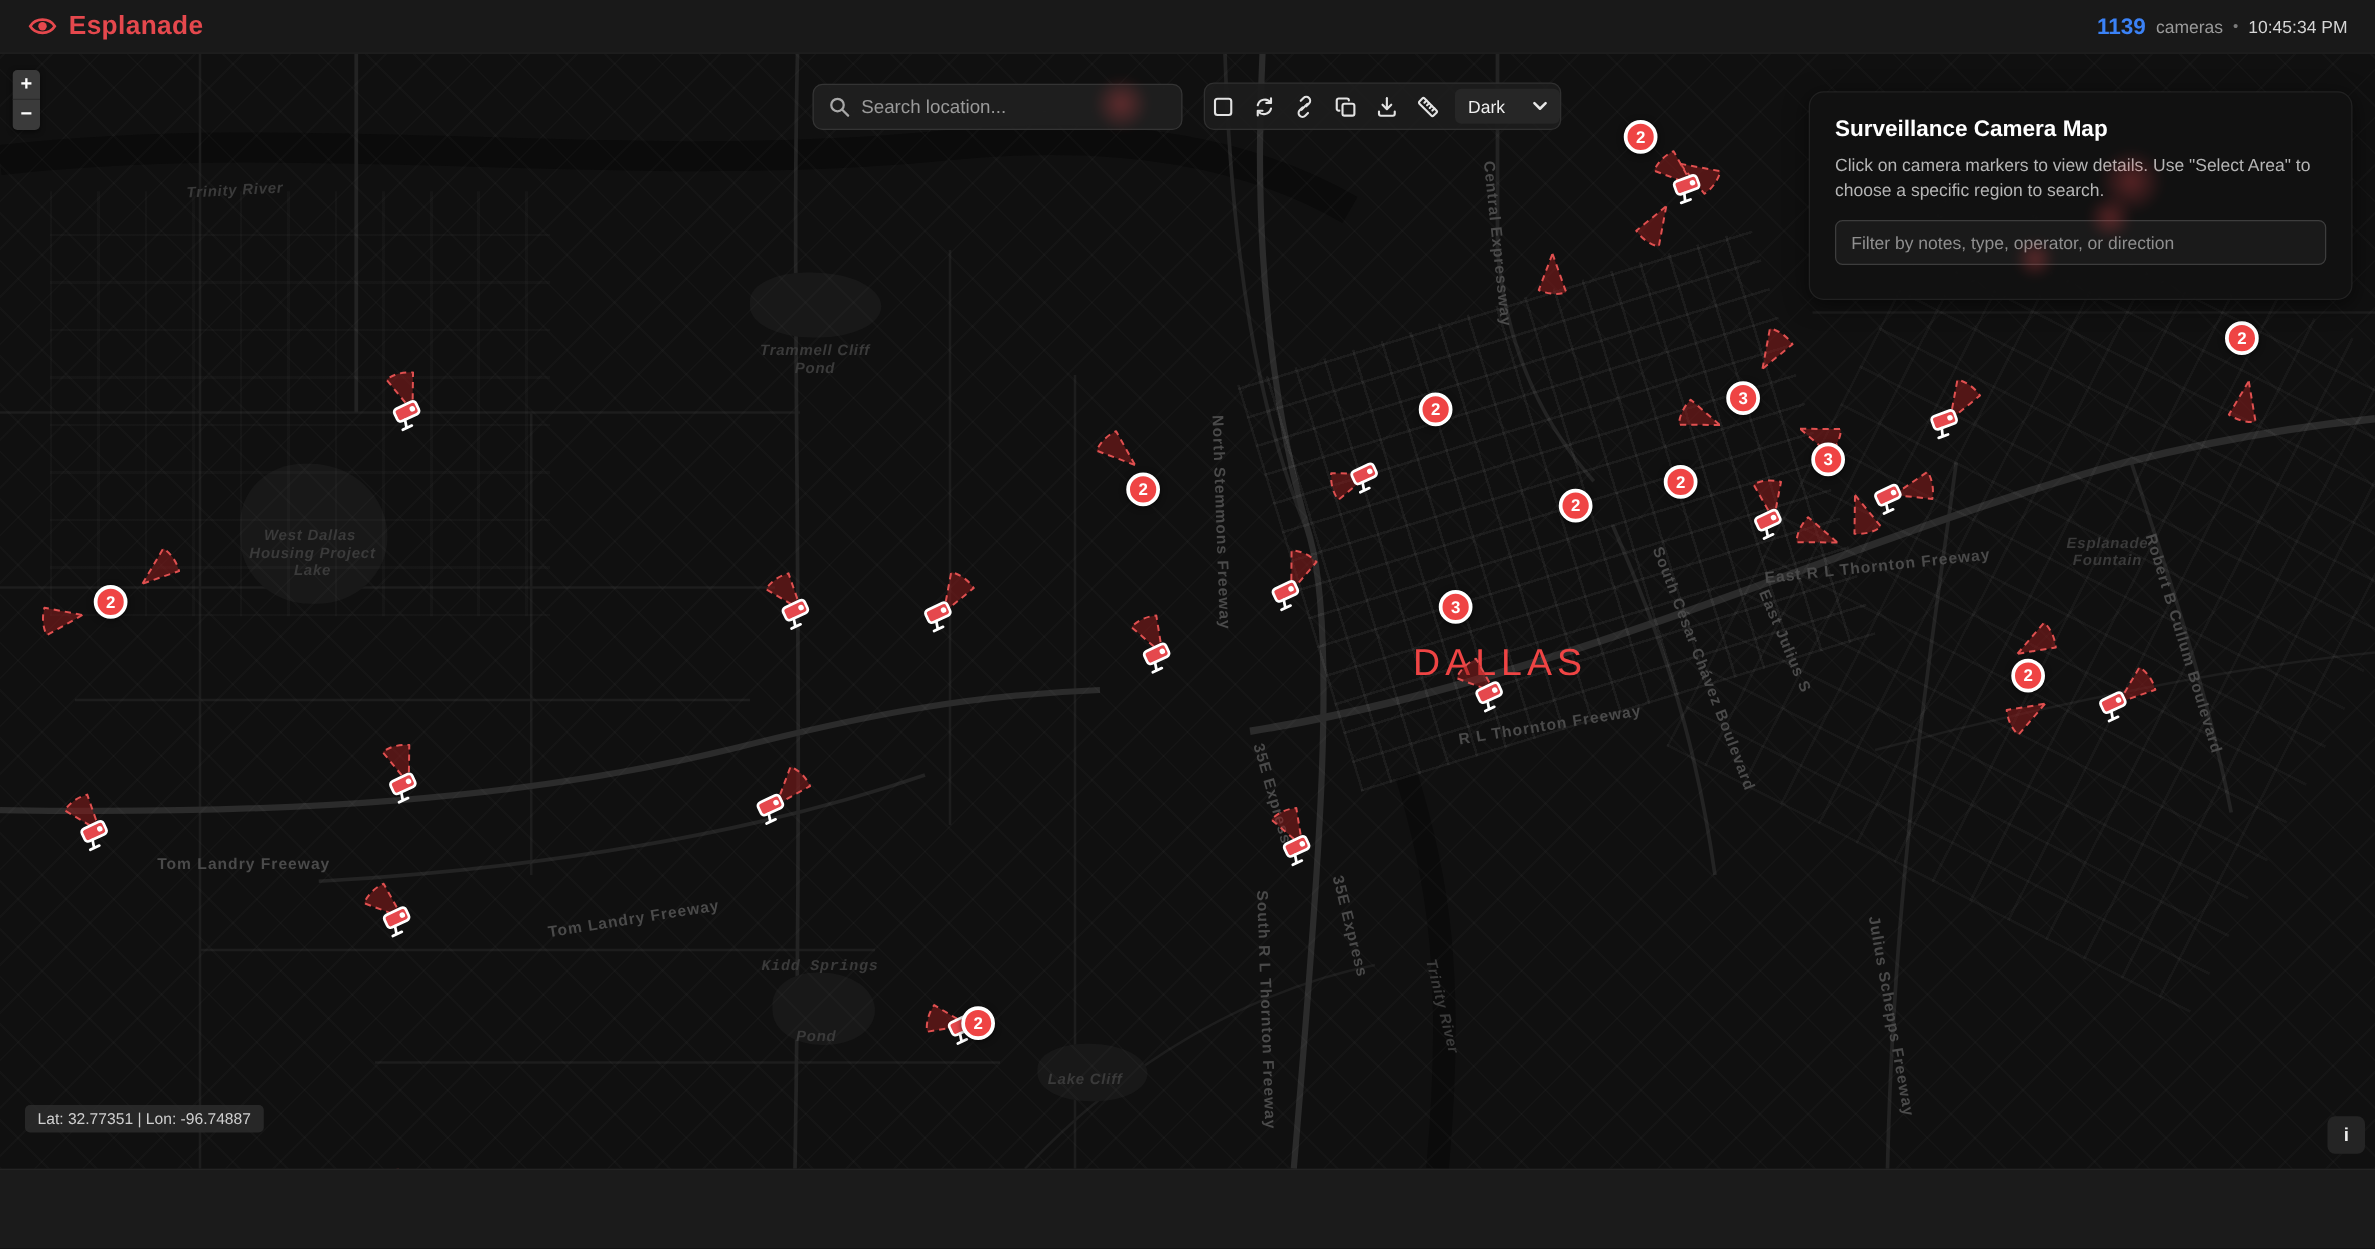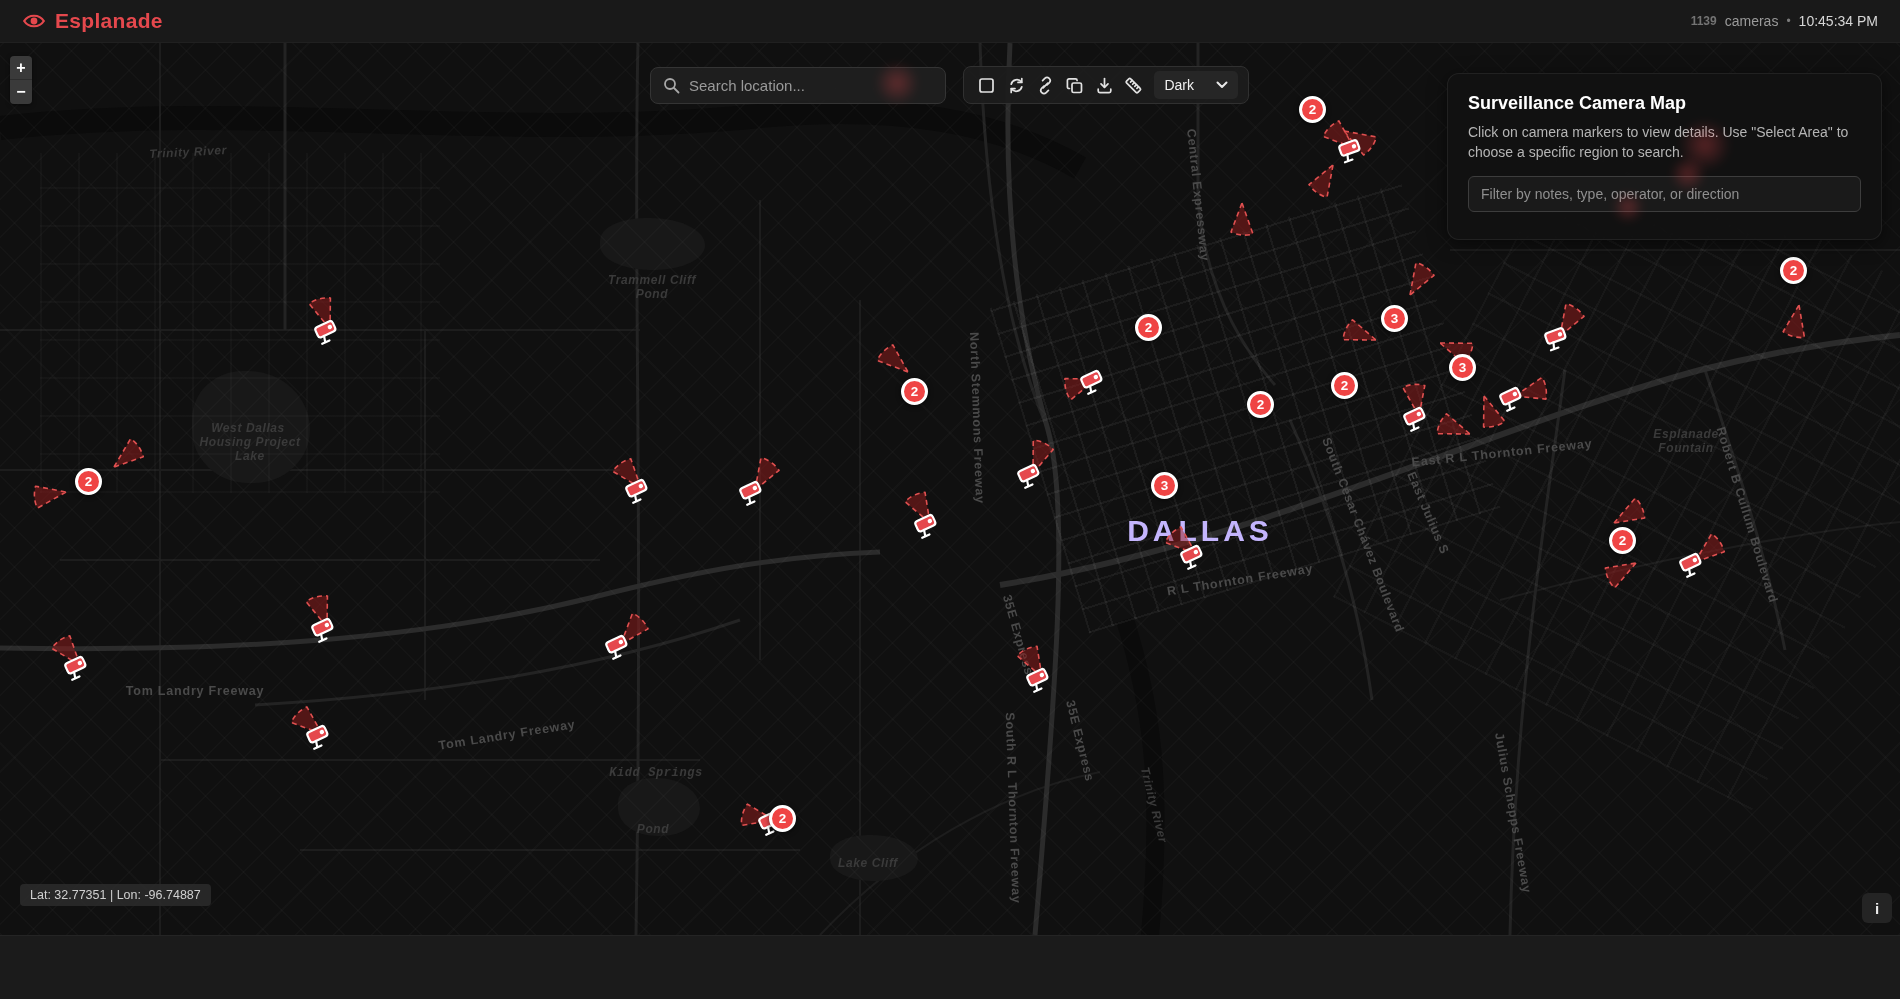--- a/index.html
+++ b/index.html
@@ -7,21 +7,21 @@
     font-family:"Liberation Sans", sans-serif; }
   .app { position:relative; width:1900px; height:999px; background:#101010; overflow:hidden; }
 
   
   .header { position:absolute; top:0; left:0; width:1900px; height:43px; background:#191919;
     display:flex; align-items:center; justify-content:space-between; padding:0 22px; z-index:100;
     border-bottom:1px solid #202020; }
   .brand { display:flex; align-items:center; gap:9px; }
   .brand-title { color:#e5484d; font-size:21px; font-weight:bold; letter-spacing:.3px; }
   .header-right { display:flex; align-items:center; gap:8px; font-size:14px; }
-  .count { color:#737373; font-weight:bold; font-size:12px; }
+  .count { color:#3b82f6; font-weight:bold; font-size:18px; }
   .count-label { color:#9a9a9a; }
   .sep { color:#7a7a7a; font-size:12px; }
   .clock { color:#d6d6d6; }
 
   
   .map { position:absolute; top:43px; left:0; width:1900px; height:892px; background:#101010; z-index:0; }
   .hatch { position:absolute; inset:0; z-index:3; pointer-events:none;
     background:
       repeating-linear-gradient(45deg, rgba(255,255,255,.018) 0 1.5px, transparent 1.5px 27px),
       repeating-linear-gradient(-45deg, rgba(255,255,255,.018) 0 1.5px, transparent 1.5px 27px); }
@@ -38,21 +38,21 @@
   .grid-west { left:40px; top:110px; width:400px; height:340px;
     background:
       repeating-linear-gradient(0deg, rgba(255,255,255,.025) 0 2px, transparent 2px 38px),
       repeating-linear-gradient(90deg, rgba(255,255,255,.025) 0 2px, transparent 2px 38px); }
   .lake { position:absolute; background:#181818; border-radius:45% 55% 50% 50%; z-index:1; }
 
   
   .map-label { position:absolute; white-space:nowrap; z-index:5; pointer-events:none; }
   .map-label.water { color:#3a3a3a; font-style:italic; font-size:12px; font-weight:bold; letter-spacing:.6px; }
   .map-label.road  { color:#4a4a4a; font-size:12.5px; font-weight:bold; letter-spacing:.8px; }
-  .map-label.city  { color:#c4b5fd; font-size:30px; font-weight:bold; letter-spacing:4px; }
+  .map-label.city  { color:#ef4444; font-size:30px; font-weight:normal; letter-spacing:4px; }
 
   
   .marker-layer { position:absolute; inset:0; z-index:10; }
   .cone { position:absolute; width:36px; height:30px; transform-origin:2px 15px; margin-top:-15px; z-index:10; pointer-events:none; }
   .camera-marker { position:absolute; width:30px; height:30px; margin:-15px 0 0 -15px; z-index:11; cursor:pointer; }
   .cluster-marker { position:absolute; width:27px; height:27px; margin:-16px 0 0 -16px; z-index:12;
     background:#ef4444; border:3px solid #fff; border-radius:50%; display:flex; align-items:center;
     justify-content:center; color:#fff; font-weight:bold; font-size:13.5px; cursor:pointer;
     box-shadow:0 1px 5px rgba(0,0,0,.6); }
   .glow { position:absolute; border-radius:50%; z-index:55; pointer-events:none; opacity:.45;
@@ -70,21 +70,21 @@
   .search-bar { position:absolute; left:650px; top:67px; width:296px; height:37px; z-index:50;
     background:rgba(32,32,32,.92); border:1px solid #343434; border-radius:8px; display:flex;
     align-items:center; padding:0 12px; gap:9px; }
   .search-bar input { flex:1; background:transparent; border:none; outline:none; color:#ddd; font-size:15px;
     font-family:"Liberation Sans", sans-serif; }
   .search-bar input::placeholder { color:#9a9a9a; }
 
   
   .toolbar { position:absolute; left:963px; top:66px; width:286px; height:38px; z-index:50;
     background:rgba(28,28,28,.95); border:1px solid #303030; border-radius:8px; display:flex;
-    align-items:center; padding:0 10px; gap:4px; }
+    align-items:center; padding:0 0; gap:4px; }
   .tool-btn { width:30px; height:28px; background:transparent; border:none; display:flex; align-items:center;
     justify-content:center; cursor:pointer; border-radius:5px; }
   .tool-btn svg { stroke:#e2e2e2; fill:none; stroke-width:1.7; stroke-linecap:round; stroke-linejoin:round; }
   .style-select { margin-left:4px; height:28px; background:#262626; border-radius:5px; display:flex;
     align-items:center; gap:22px; padding:0 10px; cursor:pointer; color:#f0f0f0; font-size:14px; }
 
   
   .info-panel { position:absolute; left:1447px; top:73px; width:435px; z-index:50;
     background:rgba(17,17,17,.93); border:1px solid rgba(255,255,255,.07); border-radius:12px;
     padding:19px 20px 27px; box-shadow:0 4px 18px rgba(0,0,0,.55); }

